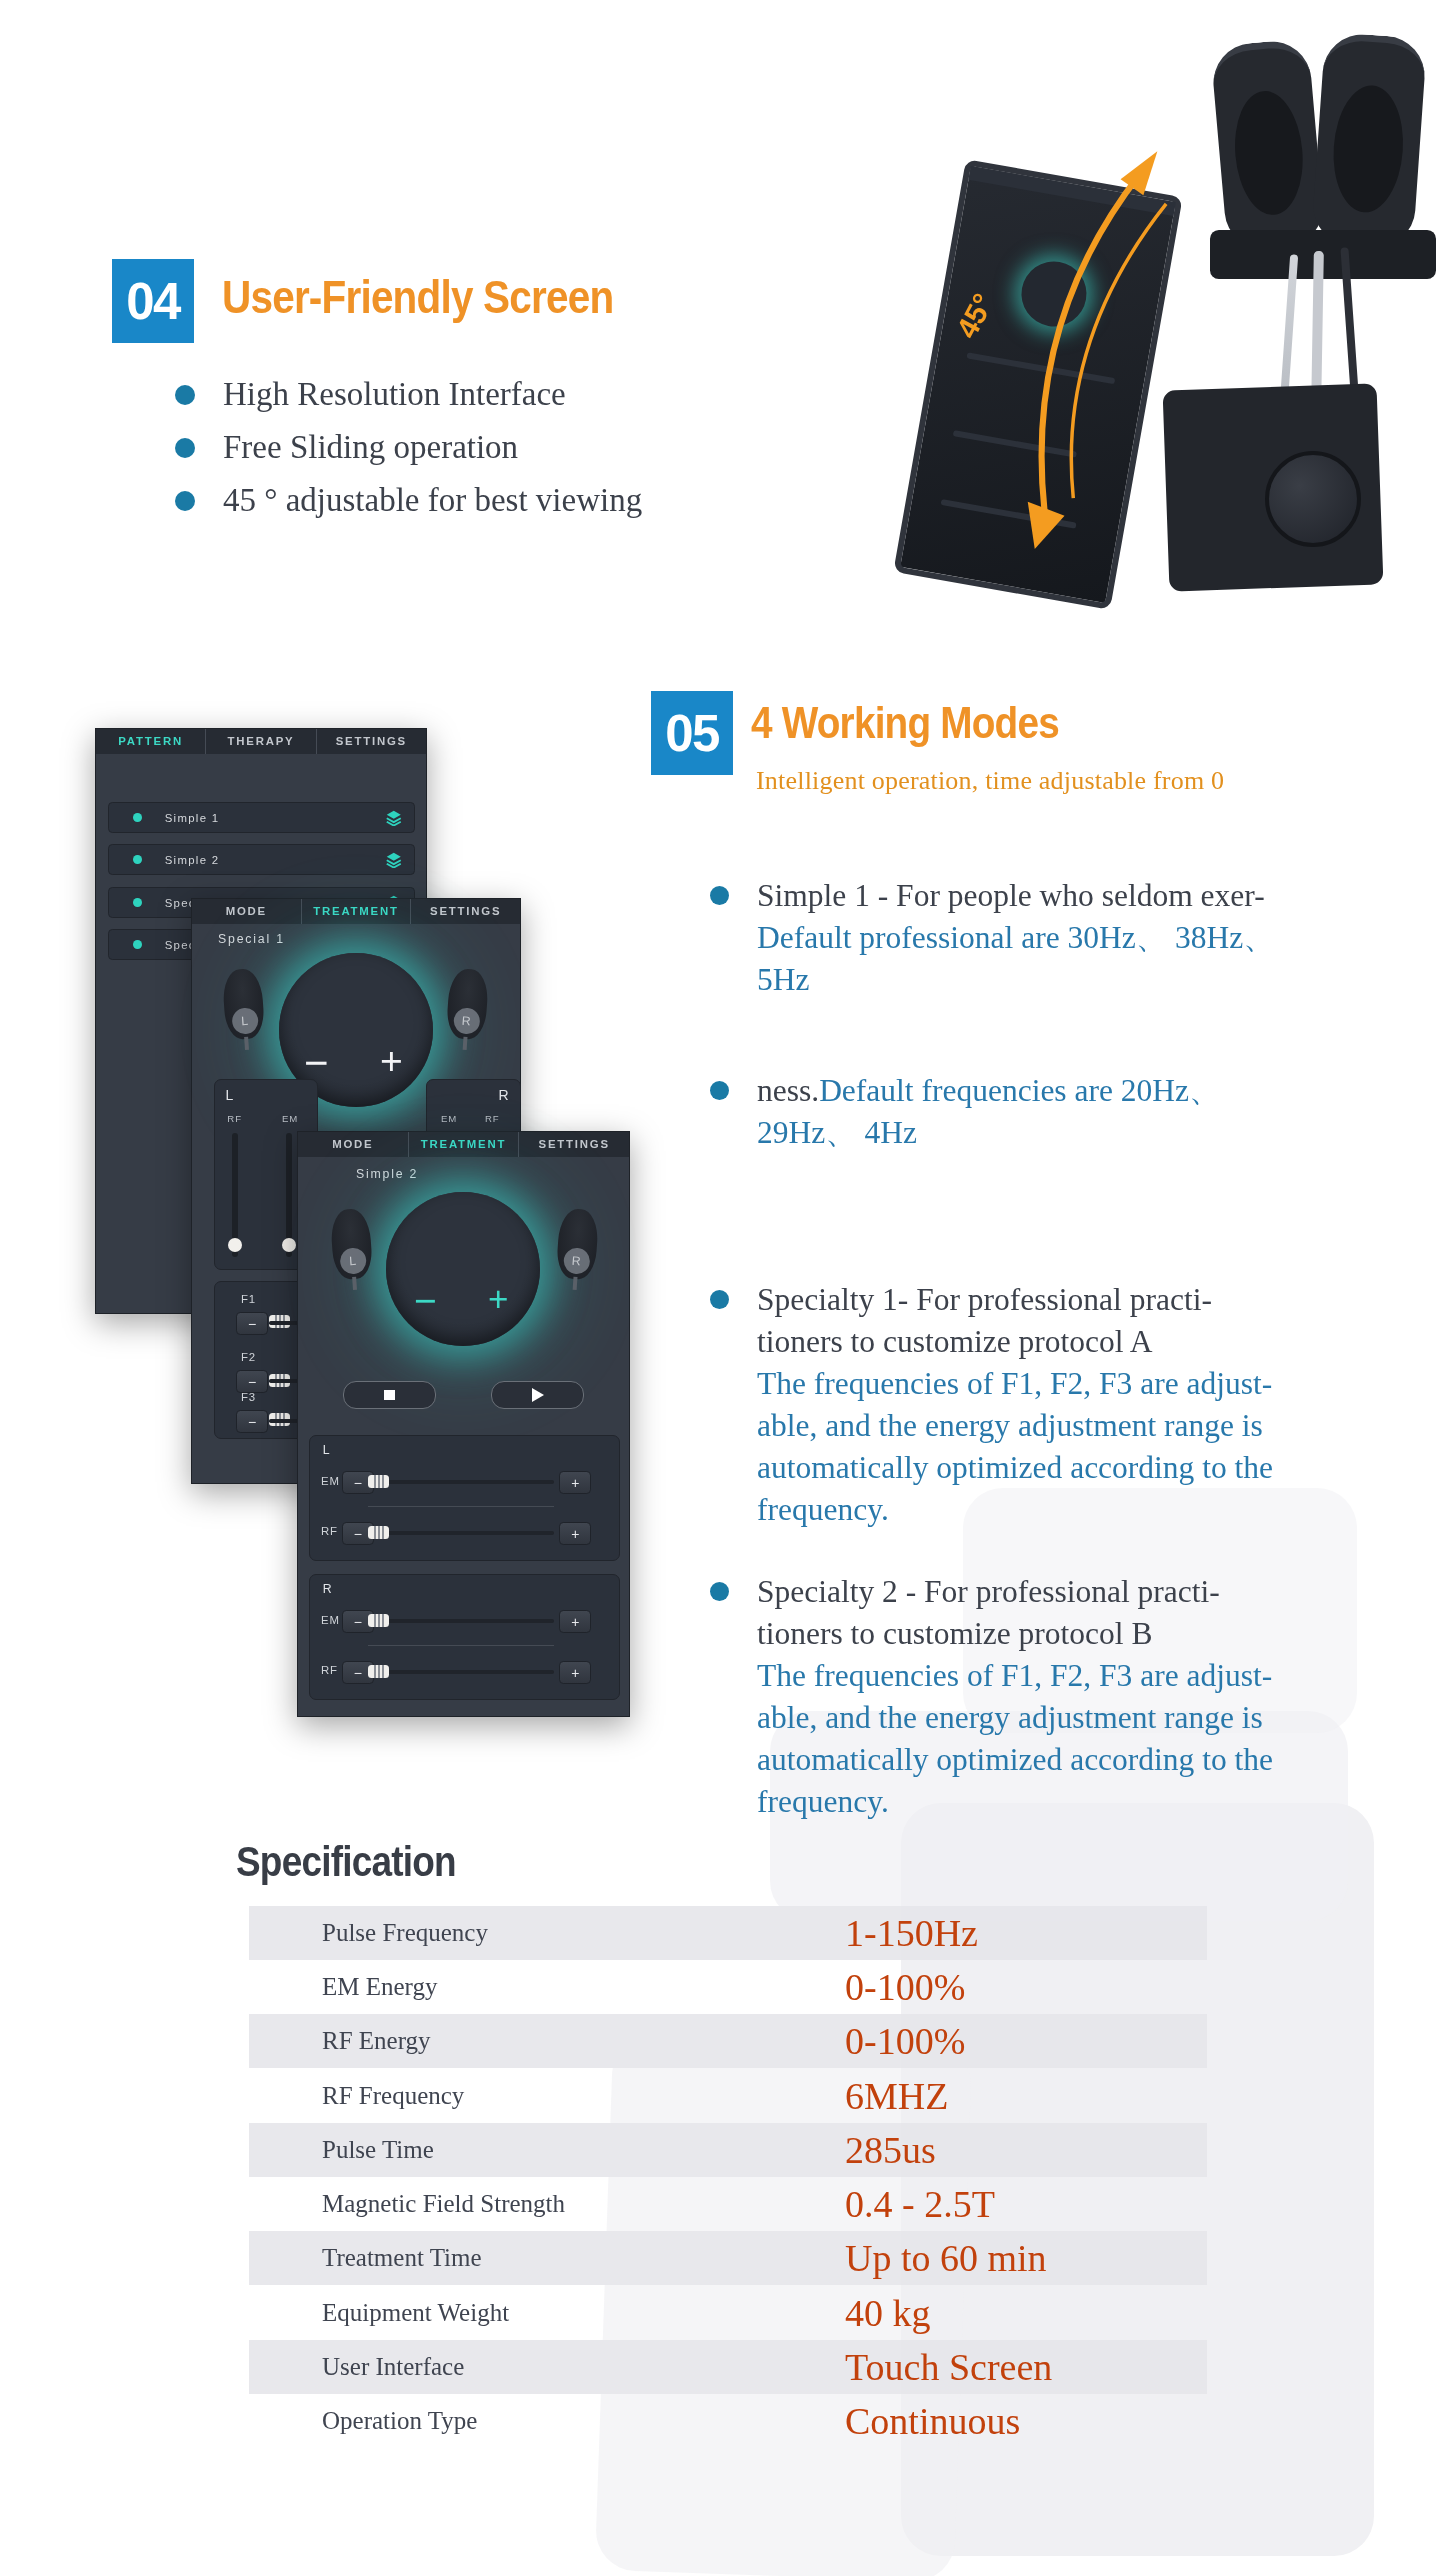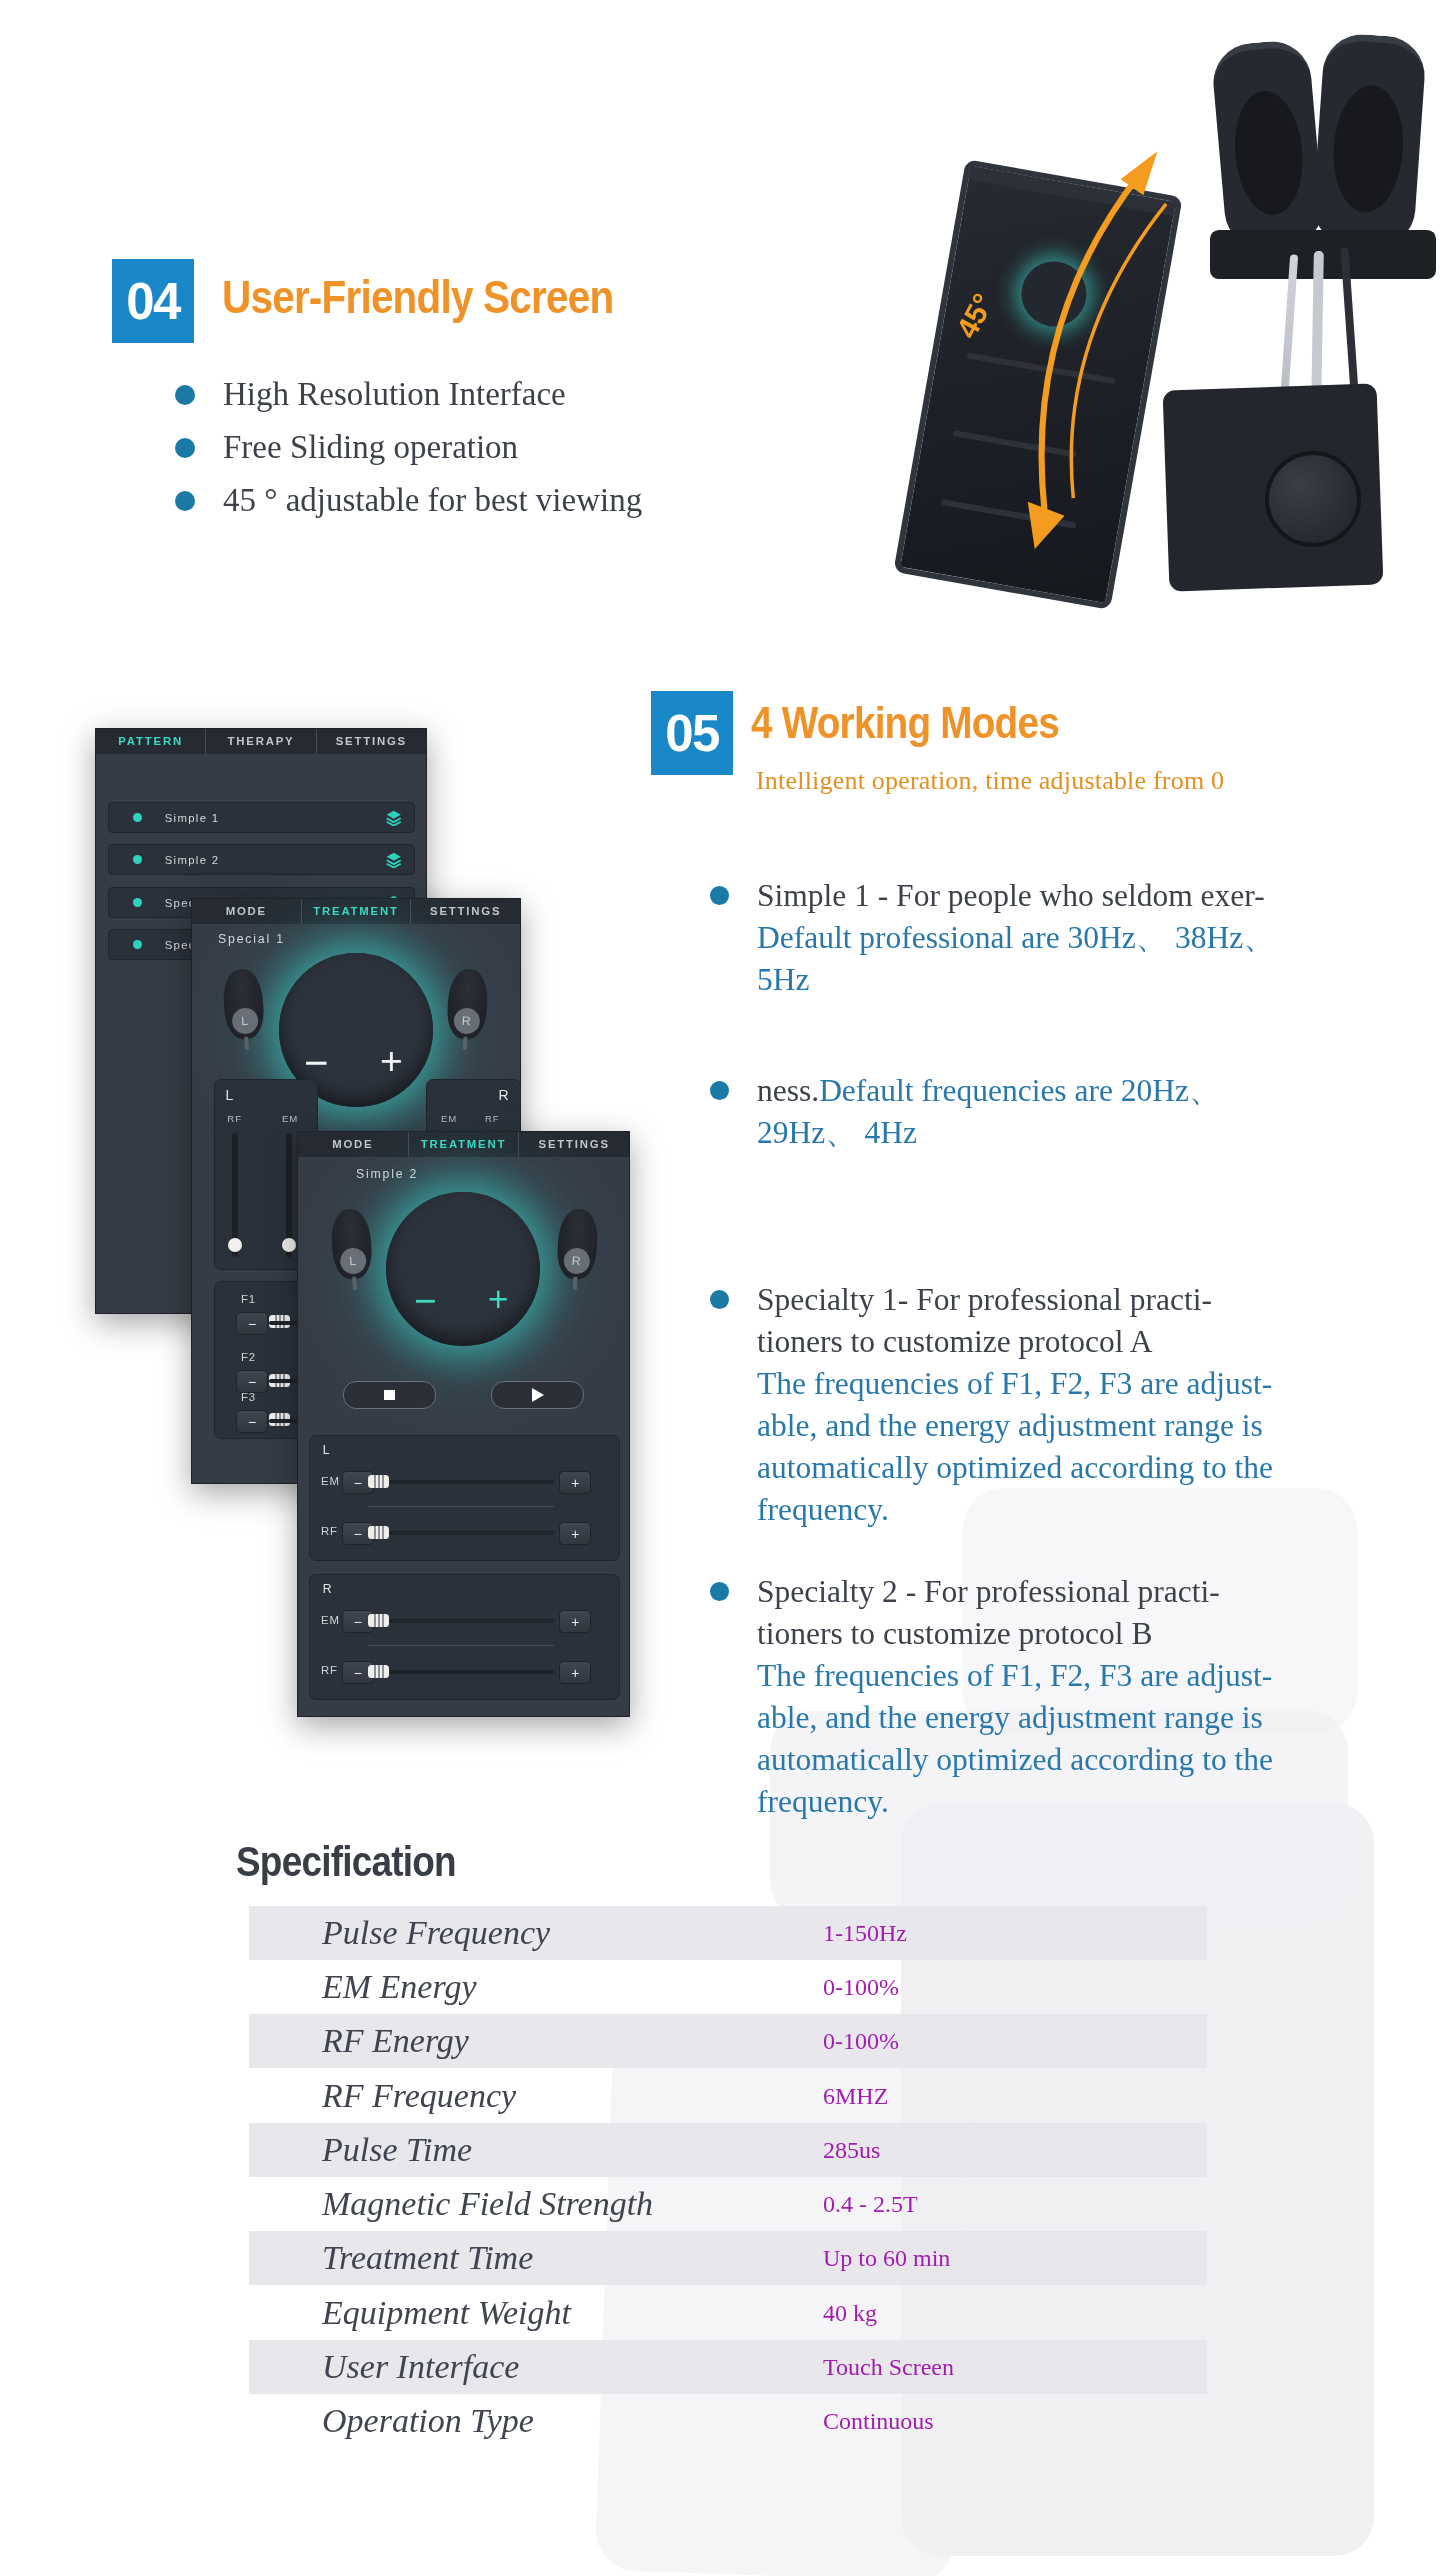--- a/index.html
+++ b/index.html
@@ -95,22 +95,22 @@
   .stop-ic{width:10.5px;height:10.5px;background:#fff;}
   .play-ic{width:0;height:0;border-left:12.3px solid #fff;border-top:7px solid transparent;border-bottom:7px solid transparent;}
 
   .divline{position:absolute;height:0.9px;background:#454b54;}
 
   
   .spec-title{position:absolute;left:236px;top:1838px;color:#383d46;font-family:"Liberation Sans",sans-serif;
       font-weight:700;font-size:42px;letter-spacing:-0.9px;transform:scaleX(.88);transform-origin:left top;z-index:3;}
   .srow{position:absolute;left:249px;width:958px;height:54px;display:flex;align-items:center;z-index:2;}
   .srow.stripe{background:rgba(230,230,234,.92);}
-  .slabel{position:absolute;left:73px;font-size:34px;color:#3f4450;white-space:nowrap;font-style:italic;}
-  .svalue{position:absolute;left:574px;font-size:24px;color:#a21caf;white-space:nowrap;}
+  .slabel{position:absolute;left:73px;font-size:25px;color:#3f4450;white-space:nowrap;}
+  .svalue{position:absolute;left:596px;font-size:38px;color:#c2410c;white-space:nowrap;}
 </style>
 </head>
 <body>
 
 <div class="page">
 
   <div class="wash" style="left:901px;top:1803px;width:473px;height:753px;"></div>
   <div class="wash" style="left:604px;top:2039px;width:359px;height:537px;opacity:.65;transform:rotate(2deg);"></div>
   <div class="wash" style="left:770px;top:1711px;width:578px;height:210px;opacity:.7;"></div>
   <div class="wash" style="left:963px;top:1488px;width:394px;height:245px;opacity:.5;"></div>

